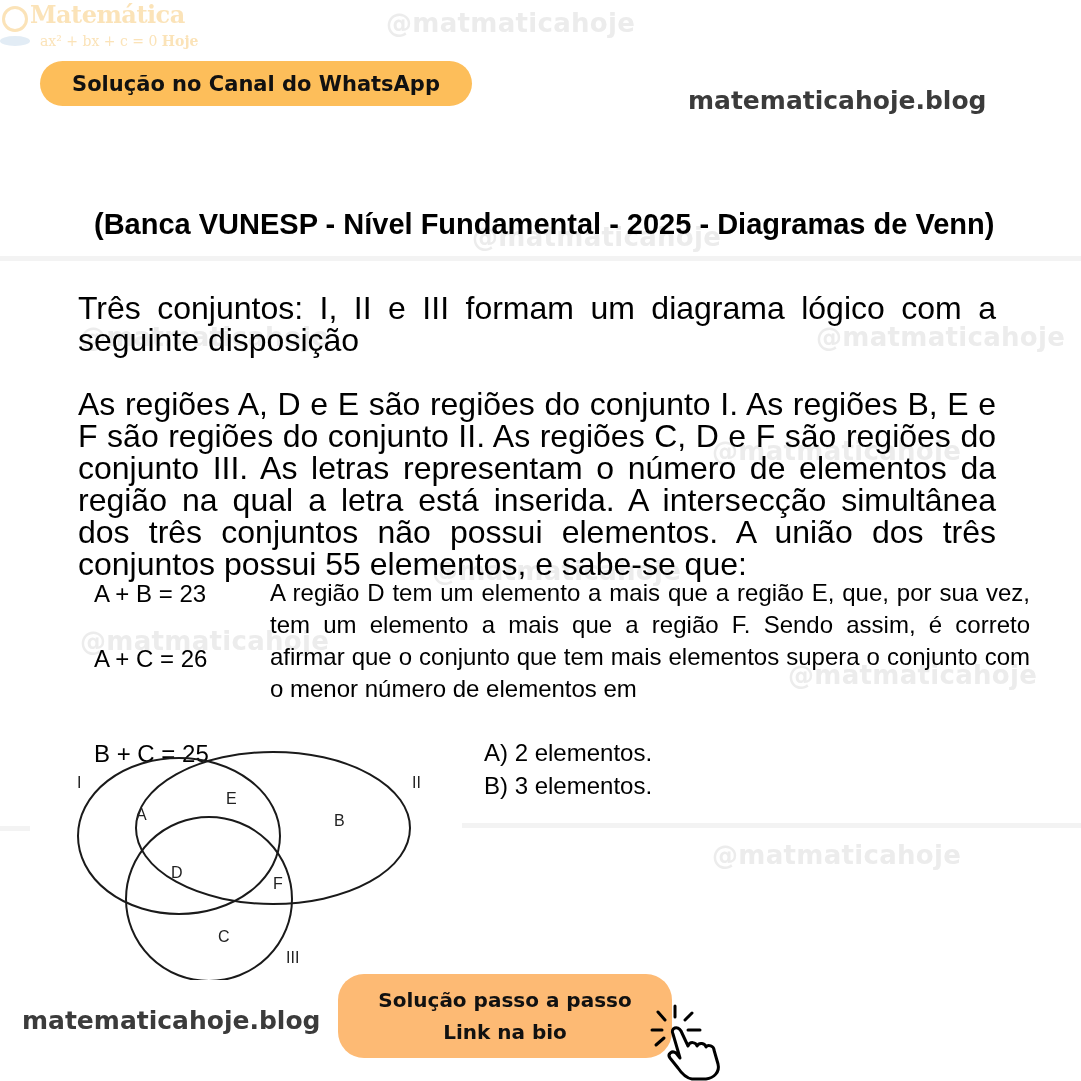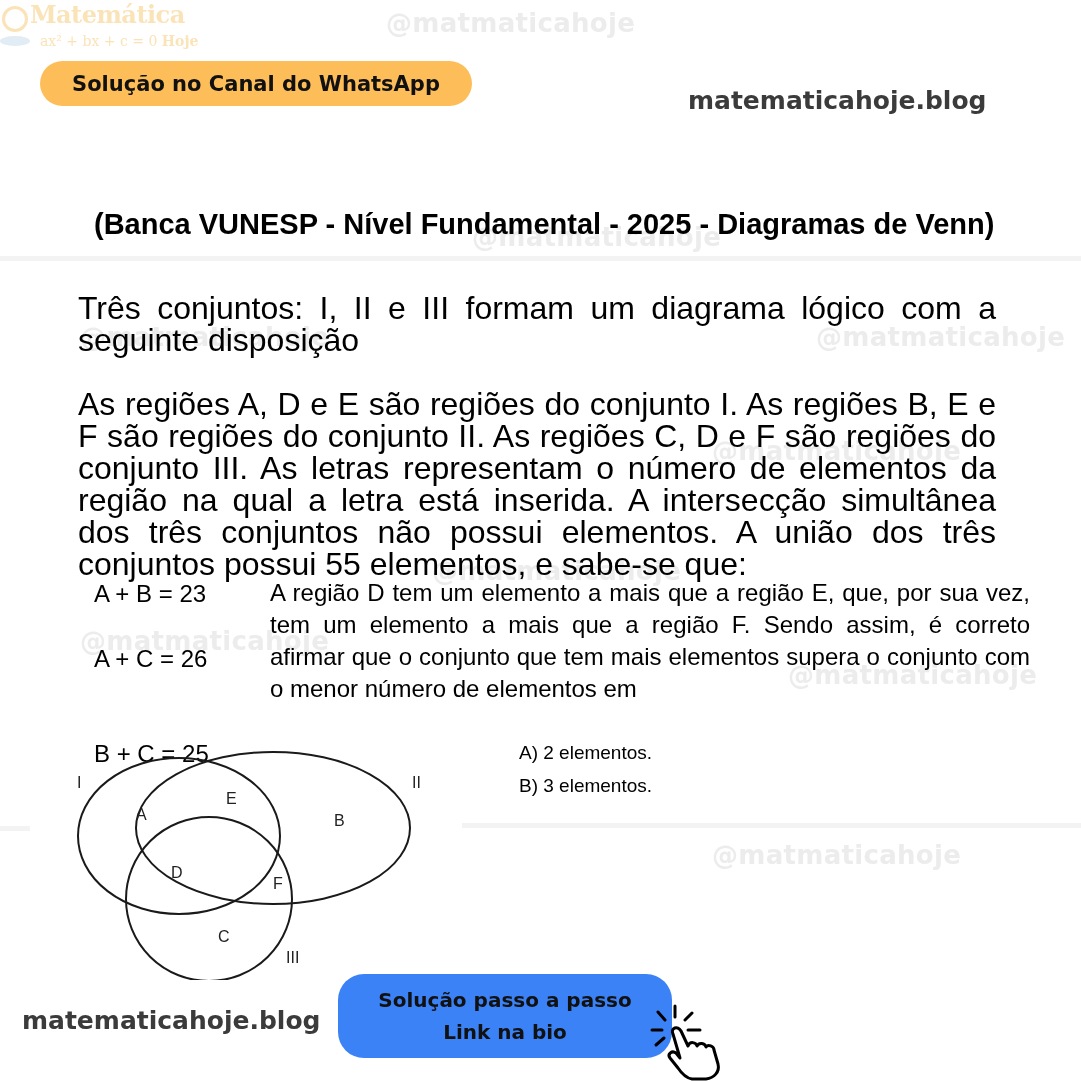--- a/index.html
+++ b/index.html
@@ -36,27 +36,27 @@
           text-align: justify; z-index: 2; }
   .p1 { top: 292px; }
   .p2 { top: 388px; }
 
   .eq { position: absolute; left: 94px; font-size: 24px; z-index: 2; }
   .eq1 { top: 580px; } .eq2 { top: 645px; } .eq3 { top: 708px; margin-top: 32px; }
 
   .p3 { position: absolute; left: 270px; top: 577px; width: 760px; font-size: 24px;
         line-height: 32px; text-align: justify; z-index: 2; }
 
-  .options { position: absolute; left: 519px; top: 737px; font-size: 19px; line-height: 32.5px; z-index: 2; }
+  .options { position: absolute; left: 484px; top: 737px; font-size: 24px; line-height: 32.5px; z-index: 2; }
   .options div { white-space: nowrap; }
 
   .venn { position: absolute; left: 60px; top: 750px; width: 400px; height: 230px; z-index: 2; }
 
   .pill-bottom { position: absolute; left: 338px; top: 974px; width: 334px; height: 84px;
-                 background: #3b82f6; border-radius: 26px; display: flex; flex-direction: column;
+                 background: #fdba74; border-radius: 26px; display: flex; flex-direction: column;
                  align-items: center; justify-content: center; font-family: "DejaVu Sans", sans-serif;
                  font-weight: bold; font-size: 20px; line-height: 32px; color: #111; z-index: 2; }
 
   .site-bottom { position: absolute; left: 22px; top: 1006px; font-family: "DejaVu Sans", sans-serif;
                  font-weight: bold; font-size: 25px; color: #3b3b3b; z-index: 2; }
 
   .hand { position: absolute; left: 640px; top: 1000px; width: 95px; height: 81px; z-index: 3; }
 </style>
 </head>
 <body>

